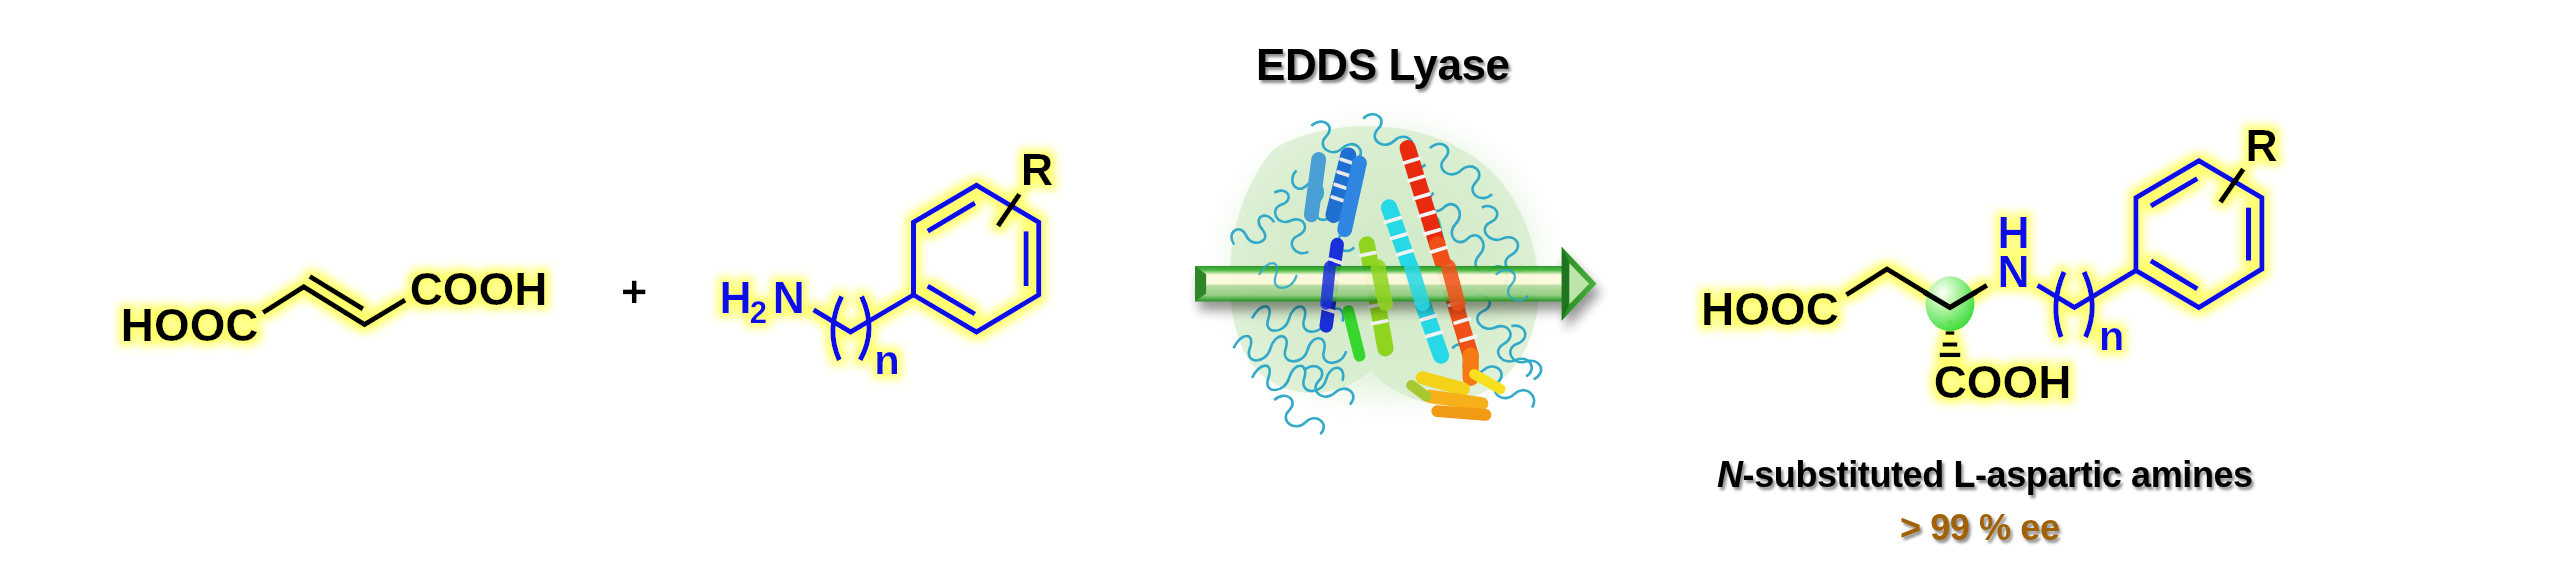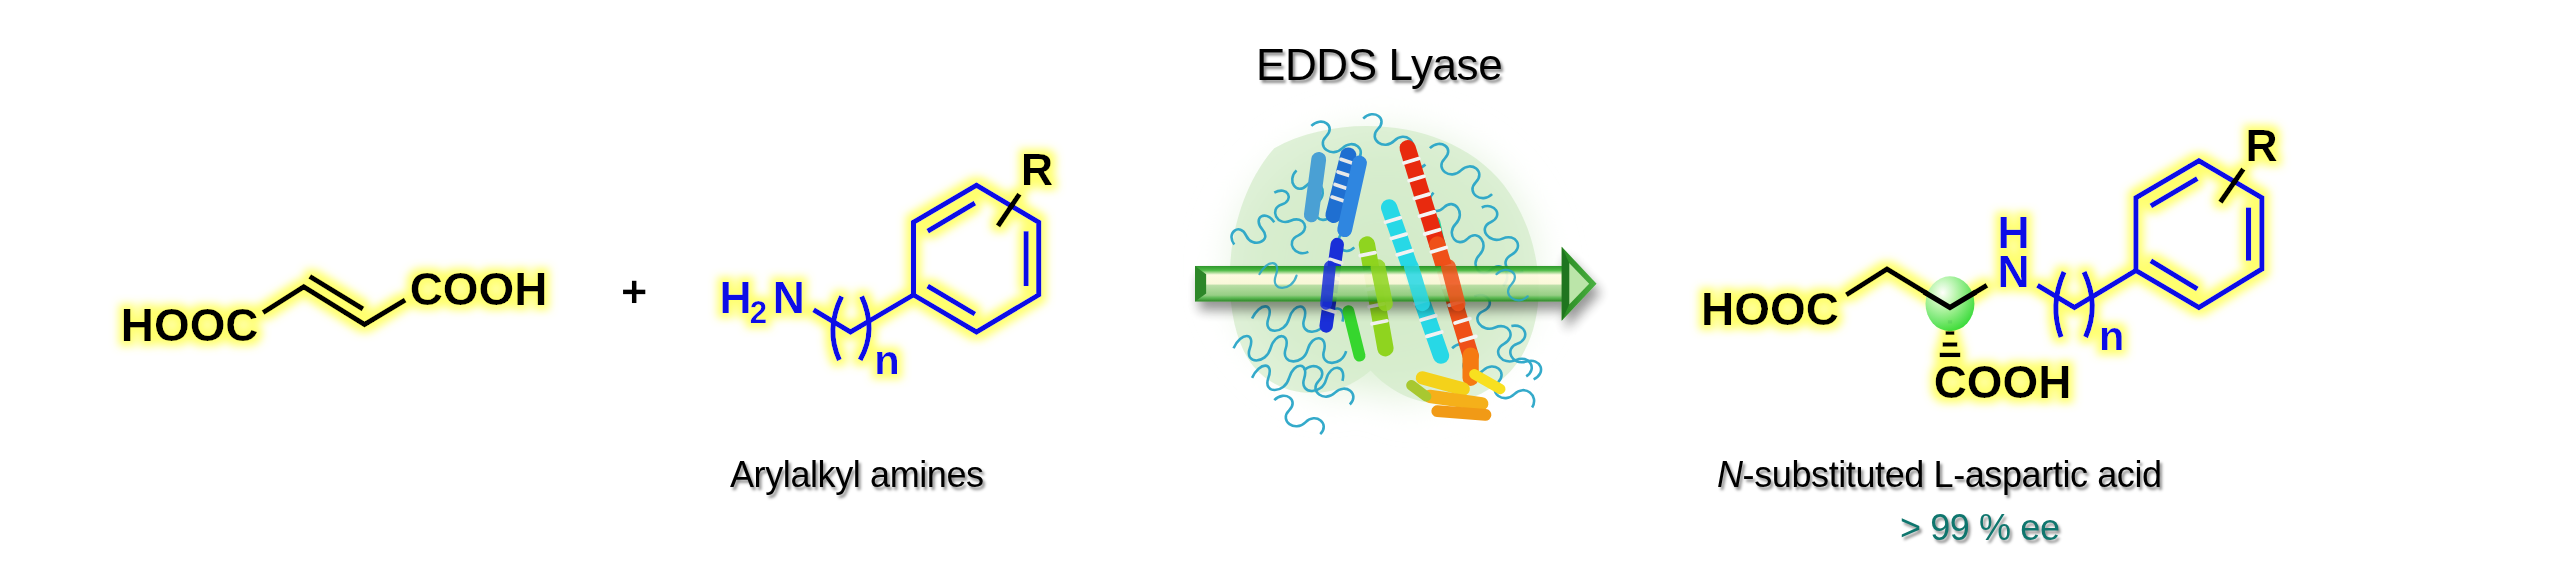--- a/index.html
+++ b/index.html
@@ -9,32 +9,32 @@
     height: 569px;
     background: #ffffff;
     overflow: hidden;
     font-family: "Liberation Sans", "DejaVu Sans", sans-serif;
   }
   svg.scene { position: absolute; left: 0; top: 0; }
   .chem-text { font-family: "Liberation Sans", "DejaVu Sans", sans-serif; font-weight: bold; }
   .label {
     position: absolute;
     font-family: "Liberation Sans", "DejaVu Sans", sans-serif;
-    font-weight: normal;
+    font-weight: bold;
     font-size: 36px;
     line-height: 1;
     color: #000;
     white-space: nowrap;
     text-shadow: 2.2px 3px 3px rgba(0,0,0,0.45);
     letter-spacing: -0.4px;
   }
   .label.title {
     font-size: 44px;
   }
-  .label.ee { color: #0f766e; }
+  .label.ee { color: #a16207; }
   .label .ital { font-style: italic; }
 </style>
 </head>
 <body>
 
 <div id="canvas">
 
   <svg class="scene" width="2576" height="569" viewBox="0 0 3477 768" xmlns="http://www.w3.org/2000/svg">
     <defs>
       <filter id="glow" x="-20%" y="-20%" width="140%" height="140%">
@@ -232,22 +232,21 @@
 
     <g>
       <ellipse cx="2632" cy="410" rx="33" ry="37" fill="url(#sphereGrad)" opacity="0.95"></ellipse>
       <polyline points="2597,394 2632,415 2667,394" stroke="#000" stroke-width="7" fill="none"></polyline>
     </g>
   </svg>
 
   <div class="label title" style="left:1256px; top:43px;">EDDS Lyase</div>
 
 
-  <div class="label" style="left:730px; top:457px;">Arylalkyl amines</div>
 
   <div class="label" style="left:1717px; top:457px;">
-    <span class="ital">N</span><span>-substituted L-aspartic acid</span>
+    <span class="ital">N</span><span>-substituted L-aspartic amines</span>
   </div>
 
   <div class="label ee" style="left:1900px; top:510px;">&gt; 99 % ee</div>
 
 </div>
 
 
 </body></html>

